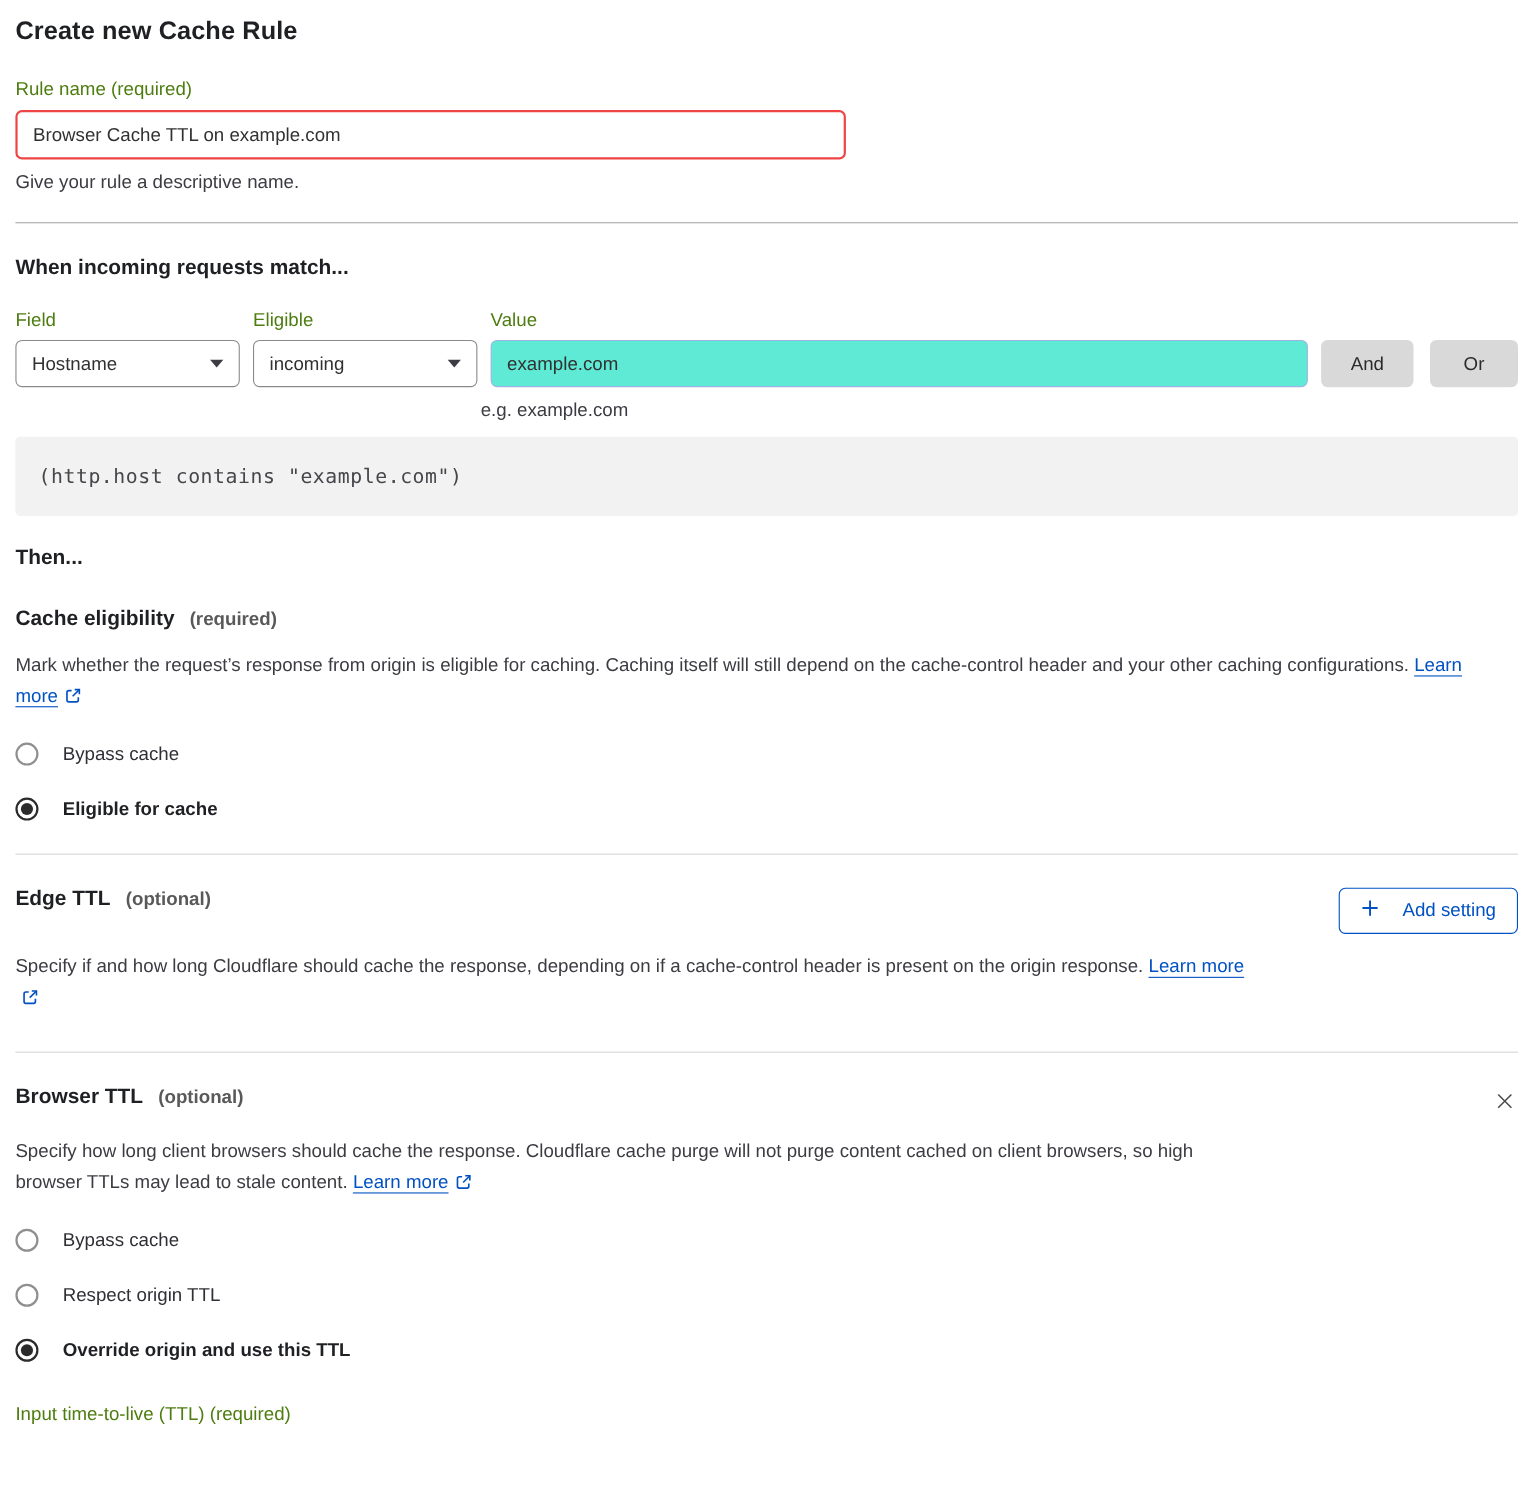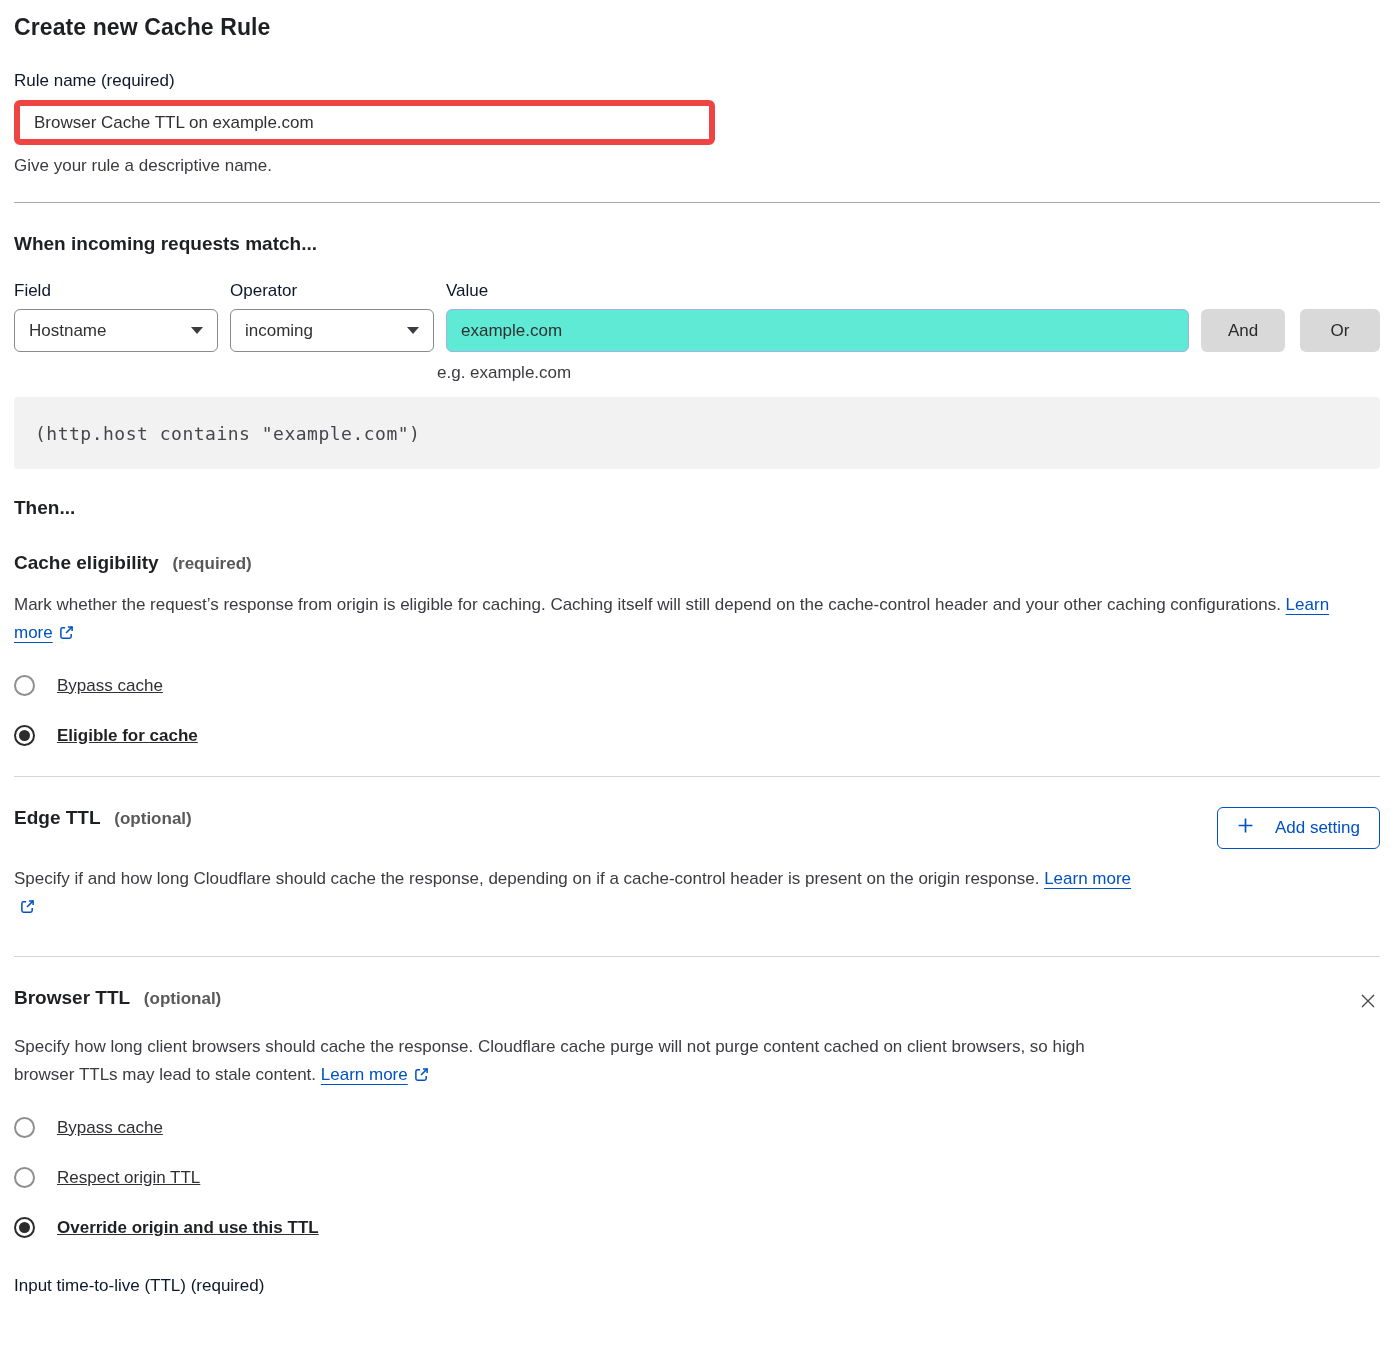--- a/index.html
+++ b/index.html
@@ -8,25 +8,25 @@
     width: 1400px;
     min-height: 1354px;
     font-family: "Liberation Sans", sans-serif;
     color: #313131;
     font-size: 17px;
   }
   .page { padding: 14px 20px 40px 14px; }
 
   h1.page-title { font-size: 23px; font-weight: 700; color: #1f2023; letter-spacing: 0.1px; }
 
-  .field-label { font-size: 17px; color: #0f172a; margin-bottom: 9px; display: block; }
+  .field-label { font-size: 17px; color: #4d7c0f; margin-bottom: 9px; display: block; }
 
   .text-input {
-    width: 701px; height: 45px;
-    border: 6px solid #ef4444; border-radius: 6px;
+    width: 755px; height: 45px;
+    border: 2px solid #ef4444; border-radius: 6px;
     padding: 0 14px; font-size: 17px; color: #313131;
     font-family: "Liberation Sans", sans-serif;
     background: #fff; outline: none;
   }
   .helper-text { font-size: 17px; color: #3b3b42; margin-top: 11px; }
 
   .divider { border: none; border-top: 1px solid #a8a8a8; margin: 26px 0 0 0; }
   .divider.light { border-top-color: #d5d5d5; }
 
   h2.section-heading { font-size: 19px; font-weight: 700; color: #1f2023; }
@@ -81,21 +81,21 @@
 
   .section-desc { margin-top: 17px; font-size: 17px; color: #3b3b42; line-height: 28px; }
   .desc-cache { max-width: 1345px; }
   .desc-edge { max-width: 1120px; margin-top: 16px; }
   .desc-browser { max-width: 1100px; }
 
   .external-icon { display: inline-block; vertical-align: -2px; margin-left: 6px; }
 
   
   .radio-group { margin-top: 26px; }
-  .radio-row { display: flex; align-items: center; margin-bottom: 29px; cursor: pointer; text-decoration: underline; }
+  .radio-row { display: flex; align-items: center; margin-bottom: 29px; cursor: pointer; }
   .radio-row:last-child { margin-bottom: 0; }
   .radio-circle {
     width: 21px; height: 21px; border-radius: 50%;
     border: 2px solid #8f8f8f; background: #fff; flex: none;
     display: flex; align-items: center; justify-content: center;
   }
   .radio-row.selected .radio-circle { border-color: #2b2b2b; }
   .radio-row.selected .radio-circle::after {
     content: ""; width: 11px; height: 11px; border-radius: 50%; background: #2b2b2b;
   }
@@ -137,21 +137,21 @@
 
   <div class="match-row">
     <div class="match-col">
       <label class="field-label">Field</label>
       <div class="select-control w-200">
         <span>Hostname</span>
         <span class="caret-down"></span>
       </div>
     </div>
     <div class="match-col">
-      <label class="field-label">Operator</label>
+      <label class="field-label">Eligible</label>
       <div class="select-control w-200">
         <span>incoming</span>
         <span class="caret-down"></span>
       </div>
     </div>
     <div class="match-col value-col">
       <label class="field-label">Value</label>
       <input class="value-input" type="text" value="example.com" style="">
     </div>
     <button class="gray-btn and-btn">And</button>

